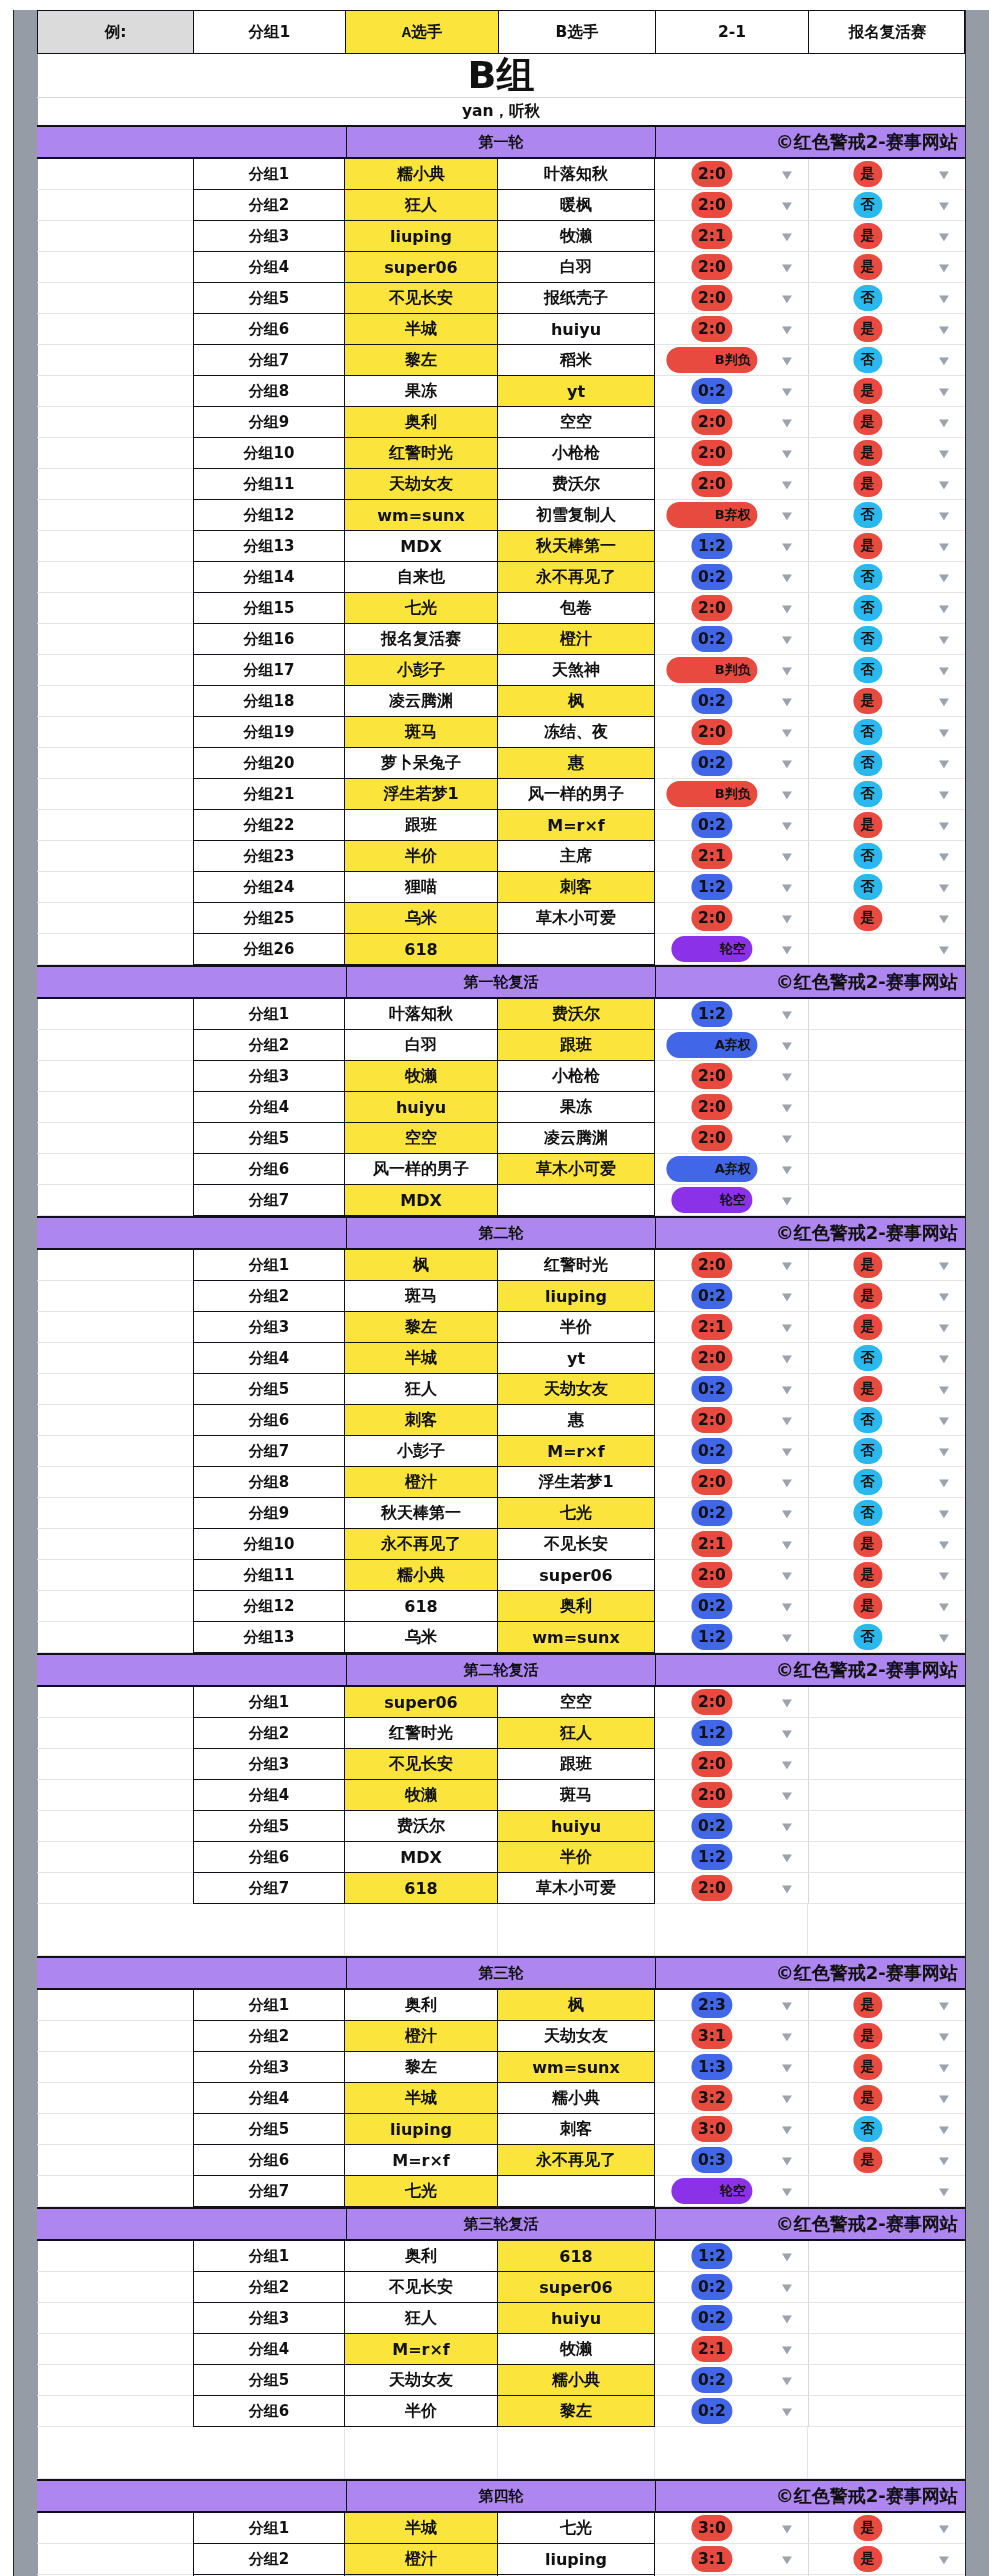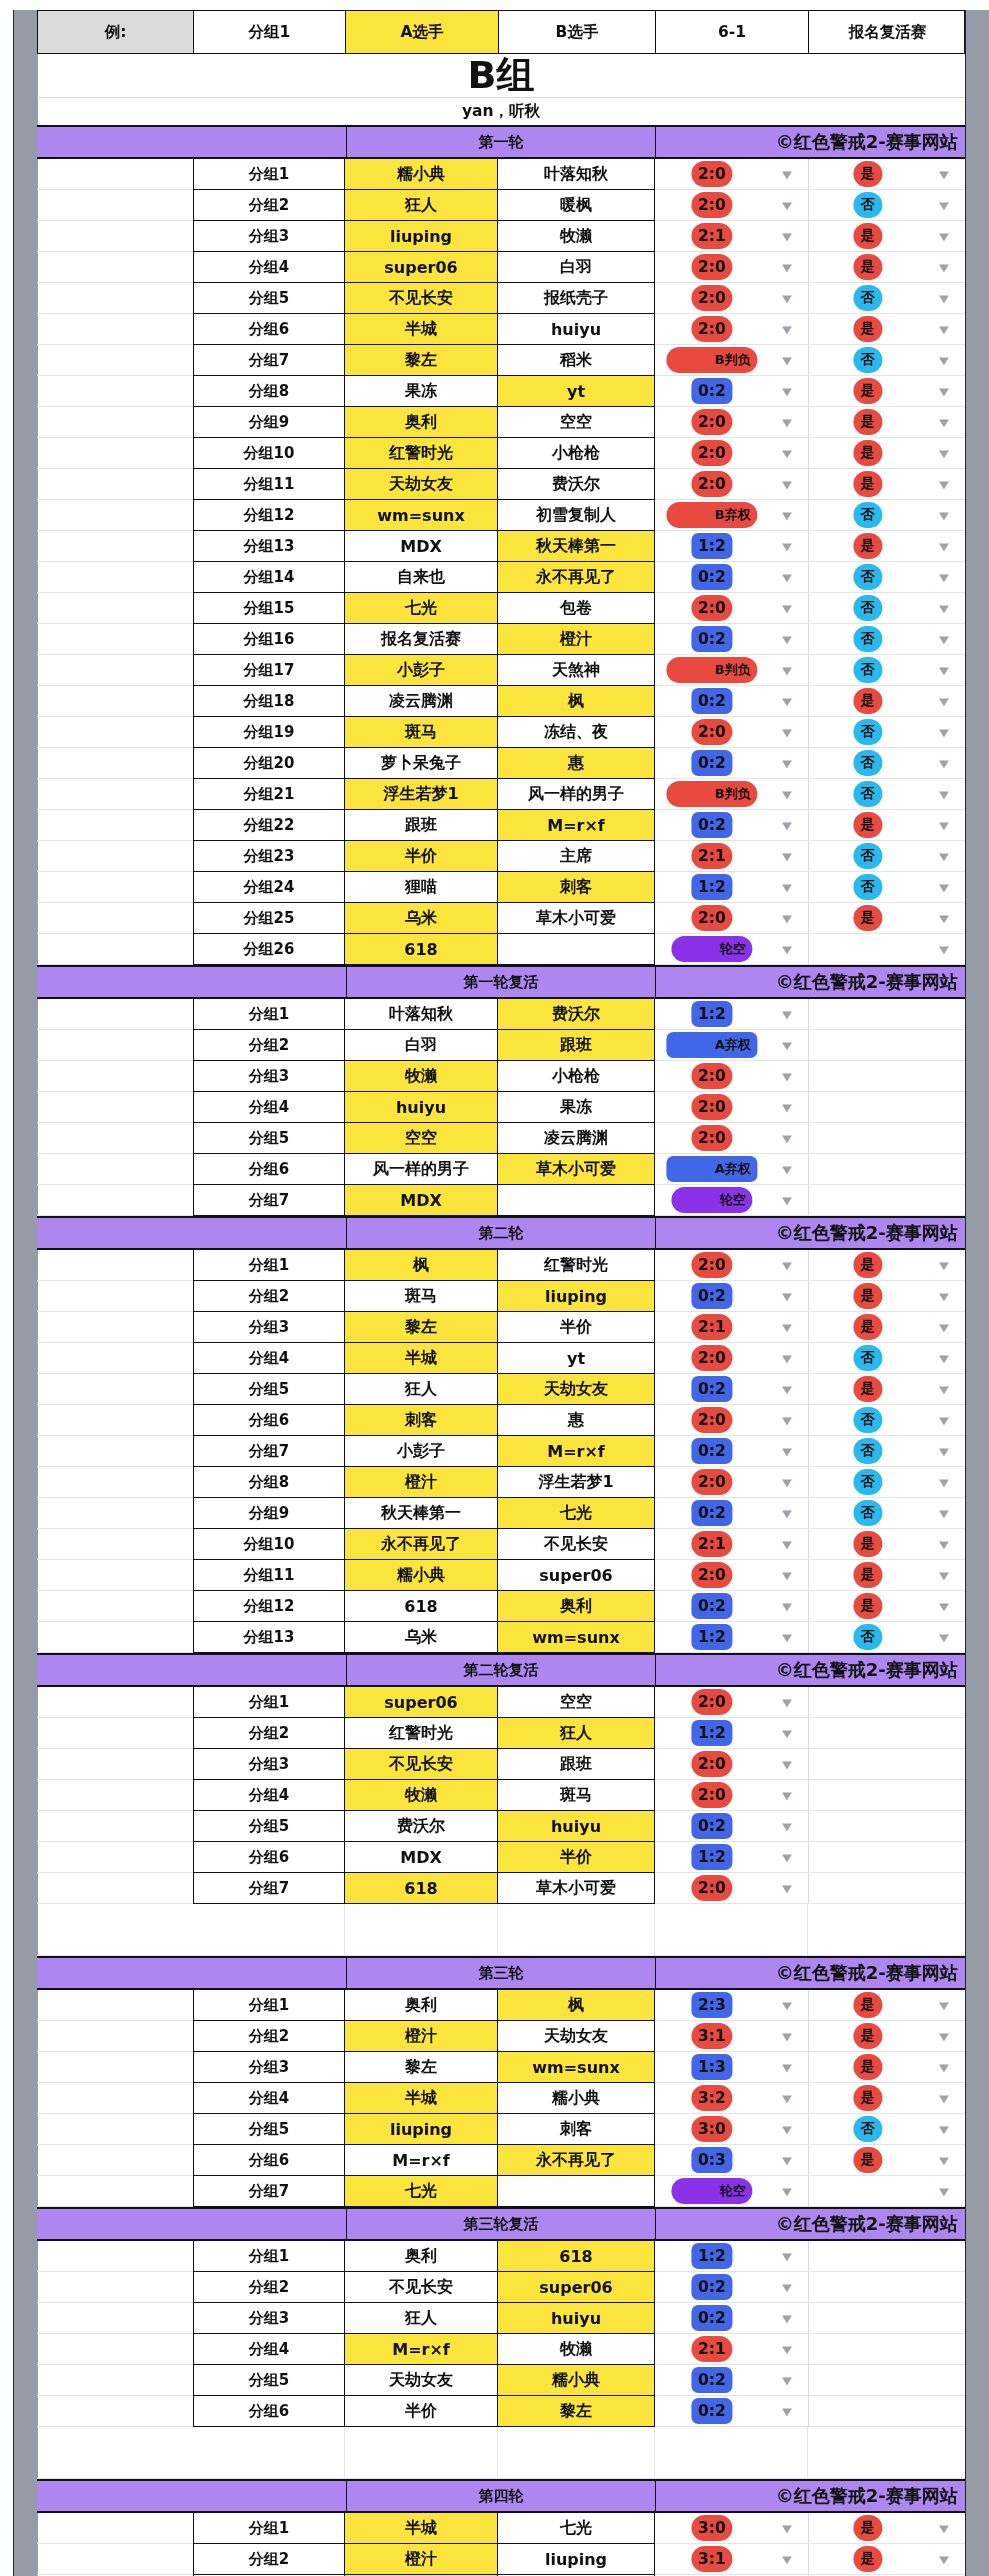--- a/index.html
+++ b/index.html
@@ -13,21 +13,21 @@
   .side-bar{position:absolute;top:10.3px;height:3030px;width:24px;background:var(--bar);}
   .side-bar.left{left:13px;border-left:1.5px solid #23262b;}
   .side-bar.right{left:965px;border-left:1px solid #23262b;}
   .sheet{position:absolute;left:37px;top:10.3px;width:928px;}
   .grid6{display:grid;grid-template-columns:156px 152px 153px 157px 153px 157px;}
   
   .legend{border:1.5px solid var(--ink);}
   .lcell{height:42px;display:flex;align-items:center;justify-content:center;font-size:15.5px;border-right:1.5px solid var(--ink);}
   .lcell:last-child{border-right:none;}
   .lcell.ex{background:var(--legendbg);}
-  .lcell.yl{background:var(--yellow);}
+  .lcell.yl{background:var(--yellow);font-family:Liberation Mono, monospace;}
   
   .title-row{height:43px;display:flex;align-items:center;justify-content:center;font-size:38px;border-bottom:1px solid var(--grid2);}
   .subtitle-row{height:27px;display:flex;align-items:center;justify-content:center;font-size:15.5px;}
   
   .band{display:grid;grid-template-columns:309px 310px 310px;height:30px;background:var(--band);
         border-top:2.1px solid var(--ink);border-bottom:2.1px solid var(--ink);}
   .band .seg{display:flex;align-items:center;justify-content:center;}
   .band .seg.mid{border-left:1.5px solid var(--ink);border-right:1.5px solid var(--ink);font-size:15px;}
   .band .seg.right{justify-content:flex-end;padding-right:8.2px;font-size:18px;}
   
@@ -37,21 +37,21 @@
   .c.group{font-size:15px;border-left:1.5px solid var(--ink);border-right:1.5px solid var(--ink);border-bottom:1.5px solid var(--ink);}
   .c.pa,.c.pb{border-right:1.5px solid var(--ink);border-bottom:1.5px solid var(--ink);}
   .c.win{background:var(--yellow);}
   .c.score{border-bottom:0.5px solid var(--grid);}
   .c.signup{border-left:0.5px solid var(--grid2);border-bottom:0.5px solid var(--grid);}
   .pill{min-width:38px;height:26px;padding:0 6.2px;box-sizing:border-box;border-radius:13.4px;
         display:flex;align-items:center;justify-content:center;font-size:15.5px;transform:translateX(-19.6px);}
   .pill.txt{font-size:13px;padding-left:48px;}
   .rbadge{width:29px;height:26px;border-radius:14.4px;display:flex;align-items:center;justify-content:center;
           font-size:14px;transform:translateX(-19.6px);}
-  .bg-red{background:var(--red);} .bg-blue{background:var(--blue);border-radius:7px;}
+  .bg-red{background:var(--red);} .bg-blue{background:var(--blue);}
   .bg-cyan{background:var(--cyan);} .bg-bye{background:var(--bye);}
   .arrow{position:absolute;right:17.5px;top:50%;transform:translateY(-50%) scaleX(1.25);
          color:var(--arrow);font-size:10.3px;line-height:1;}
   
   .spacer{height:52px;}
   .spacer .c{border-bottom:0.5px solid var(--grid);}
   .spacer .c.mid{border-right:0.5px solid var(--grid);}
 </style>
 </head>
 <body>
@@ -59,21 +59,21 @@
 <div class="stage">
   <div class="side-bar left"></div>
   <div class="side-bar right"></div>
 
   <div class="sheet">
     <div class="legend grid6">
       <div class="lcell ex">例:</div>
       <div class="lcell">分组1</div>
       <div class="lcell yl">A选手</div>
       <div class="lcell">B选手</div>
-      <div class="lcell">6-1</div>
+      <div class="lcell">2-1</div>
       <div class="lcell">报名复活赛</div>
     </div>
 
     <div class="title-row">B组</div>
     <div class="subtitle-row">yan，听秋</div>
 
     <div id="sections">
   <div class="band">
     <div class="seg"></div>
     <div class="seg mid">第一轮</div>

